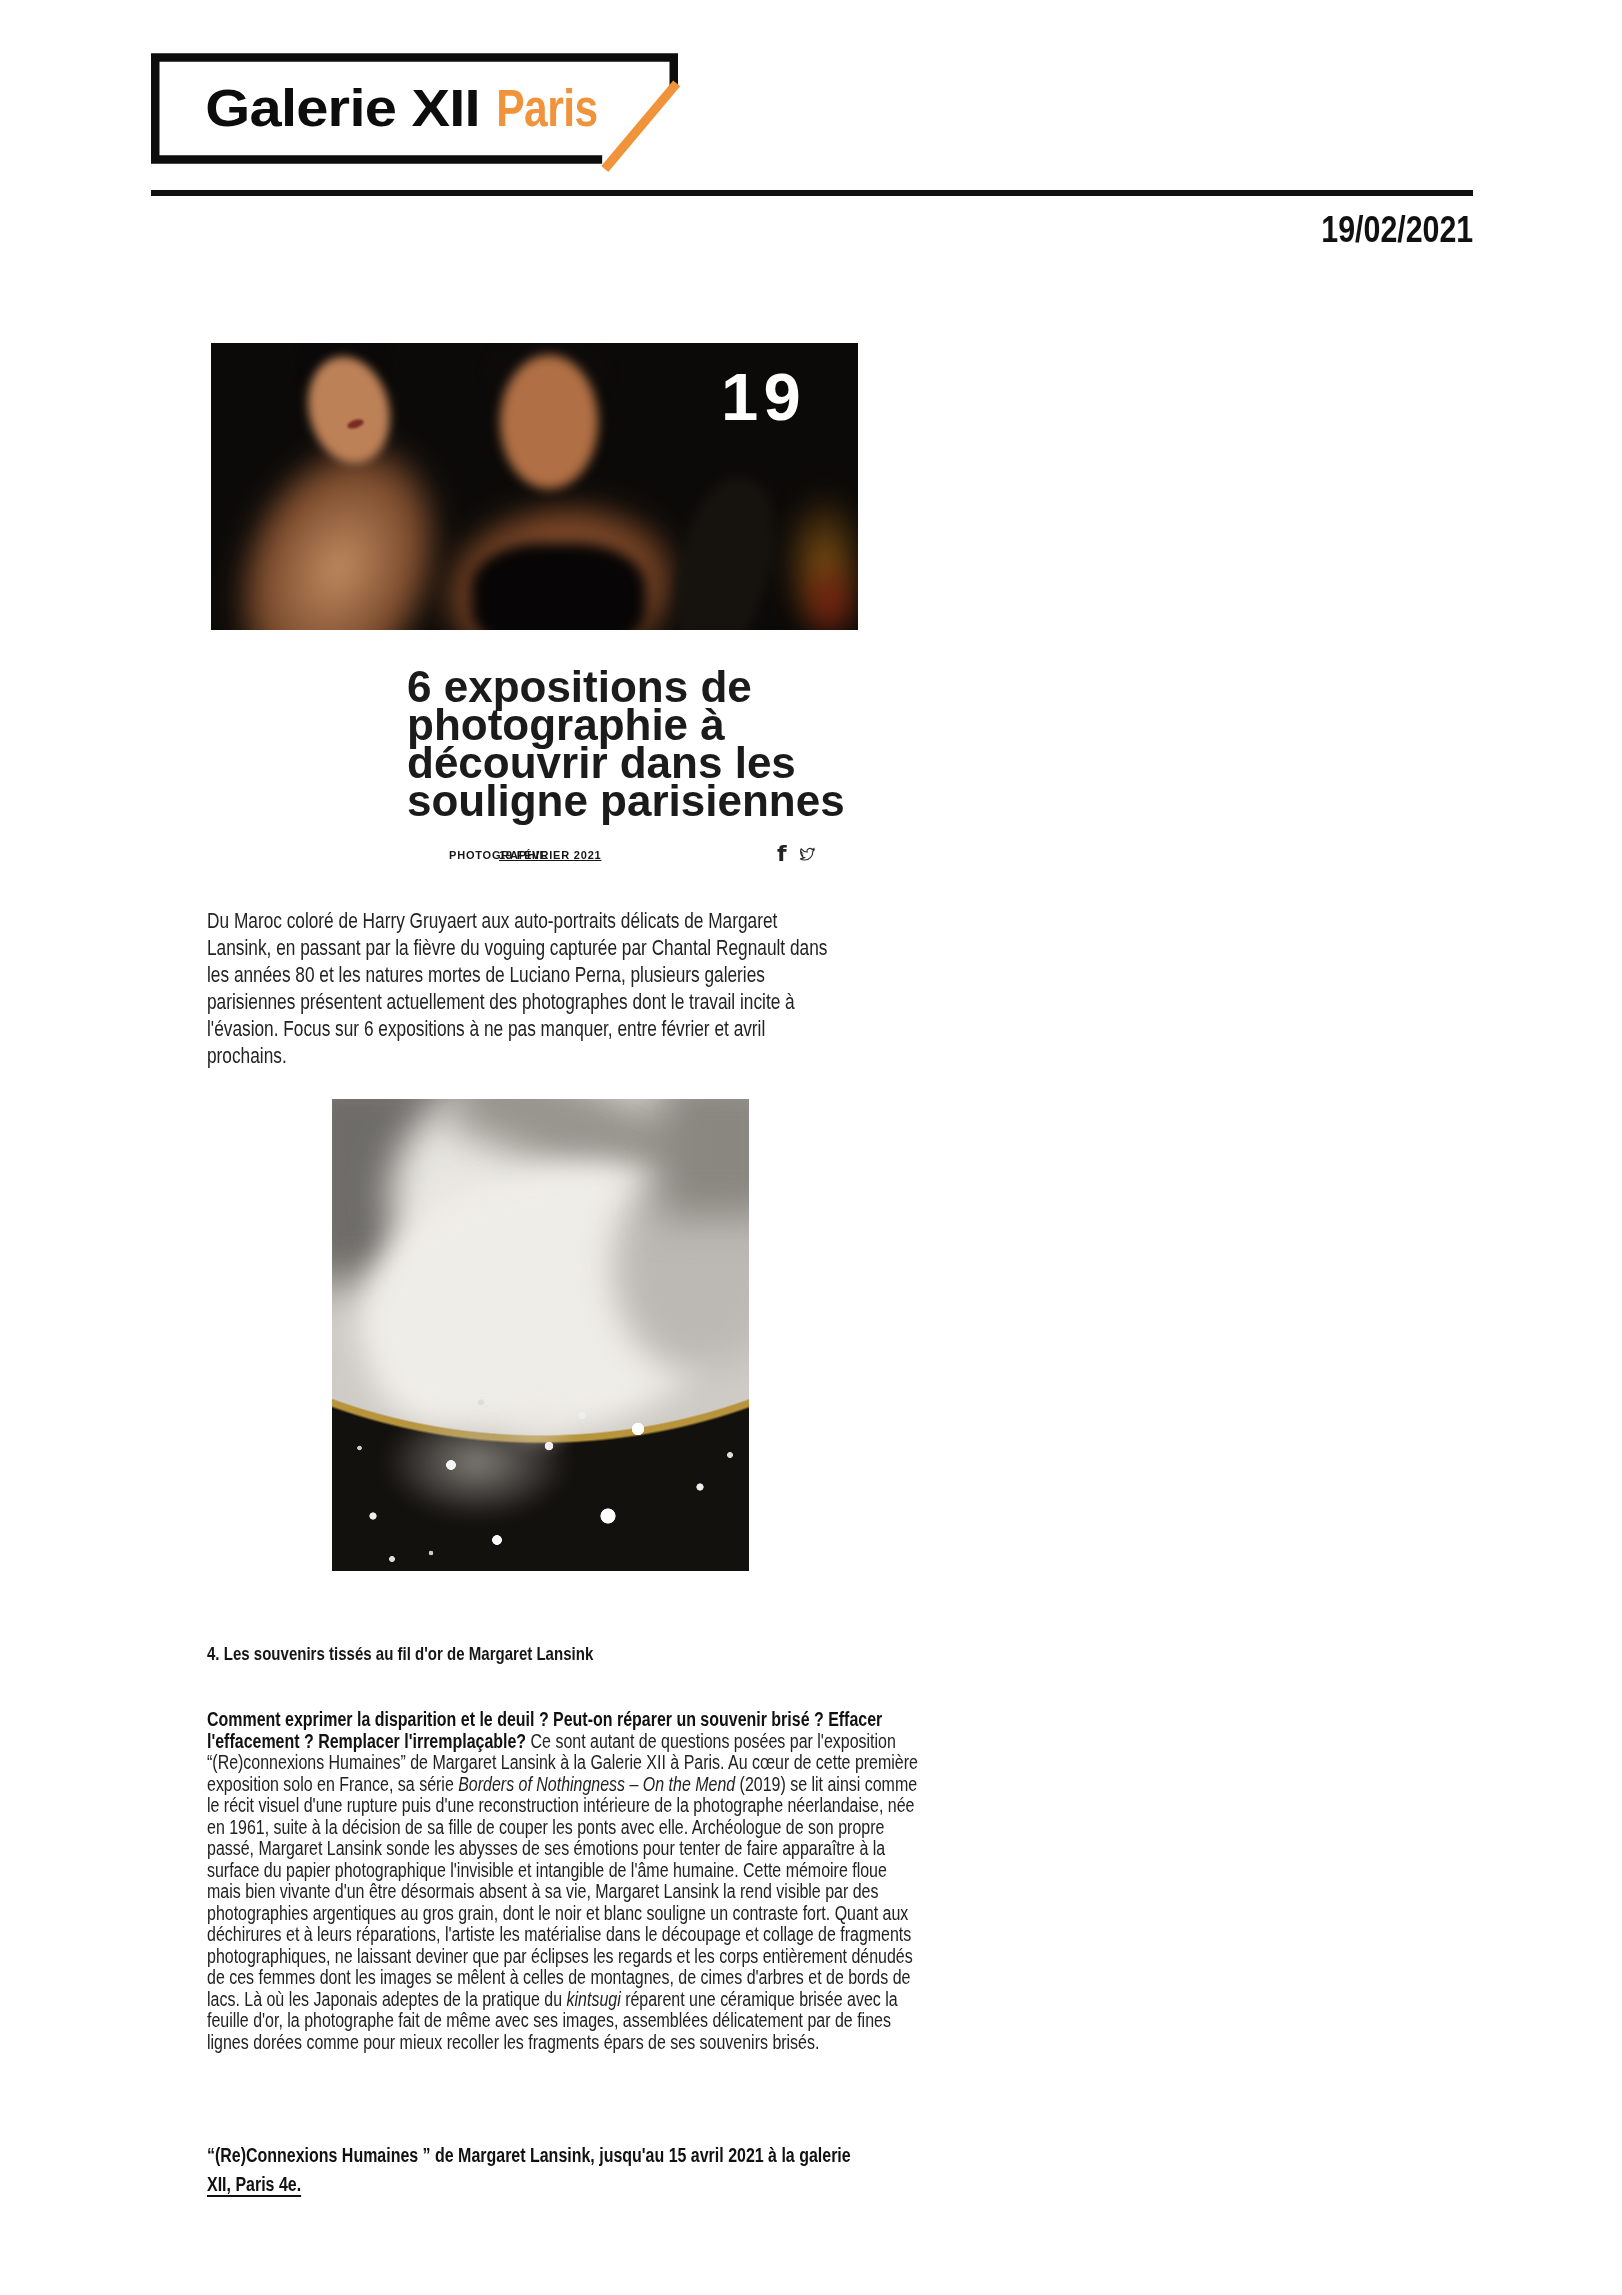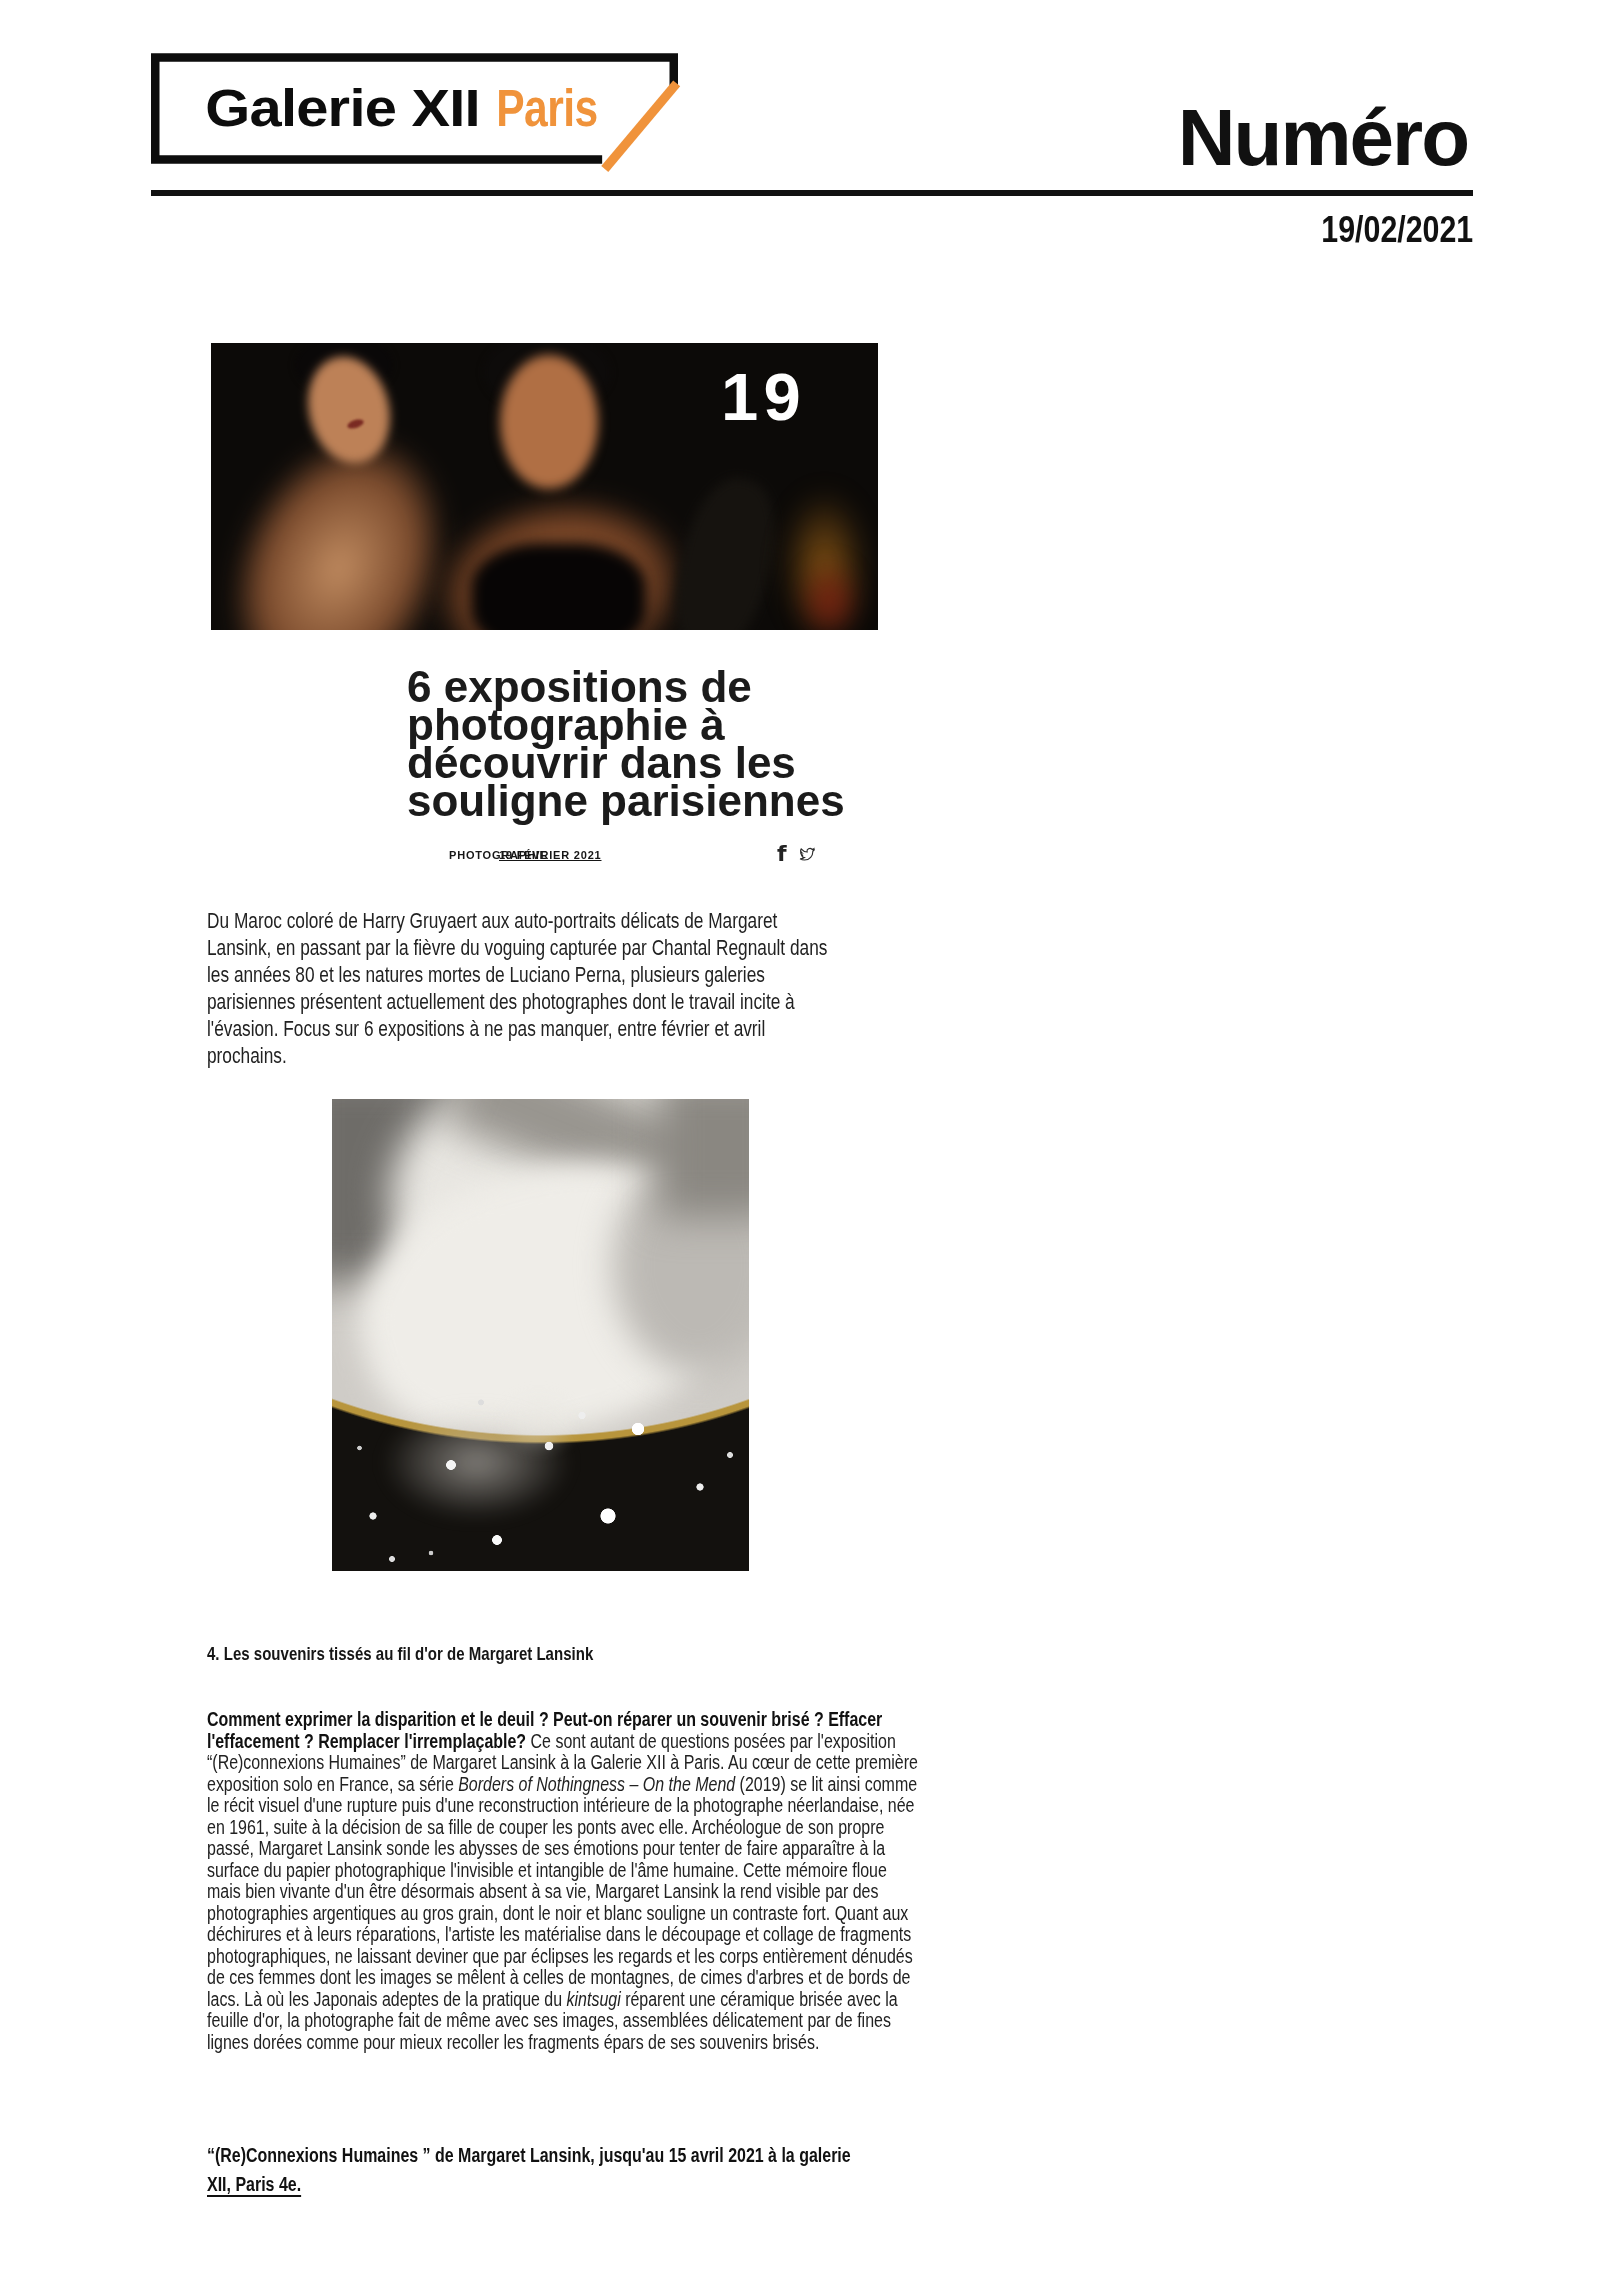--- a/index.html
+++ b/index.html
@@ -15,21 +15,21 @@
     position:absolute; right:155px; top:98px; font-size:80px; font-weight:bold;
     letter-spacing:-2px; color:#111; line-height:1;
   }
   .header-rule { position:absolute; left:151px; top:190px; width:1322px; height:5.9px; background:#111; }
   .issue-date {
     position:absolute; right:150px; top:211px; font-size:37px; font-weight:bold; color:#111;
     transform:scaleX(0.82); transform-origin:100% 0; letter-spacing:0; line-height:1;
   }
 
   
-  .hero { position:absolute; left:211px; top:343px; width:647px; height:287px; background:#0c0a08; overflow:hidden;padding-left:20px; }
+  .hero { position:absolute; left:211px; top:343px; width:647px; height:287px; background:#0c0a08; overflow:hidden; }
   .hero div { position:absolute; }
   .h-left-body { left:26px; top:85px; width:203px; height:281px; transform:rotate(24deg);
     background:radial-gradient(closest-side,#c08b60,#7a4a2c 70%,rgba(0,0,0,0) 100%); filter:blur(10.5px); }
   .h-left-head { left:98px; top:13px; width:80px; height:108px; border-radius:50%; background:#bd8157;
     transform:rotate(-14deg); filter:blur(4.6px); }
   .h-left-hair { left:84px; top:-7.9px; width:98px; height:60px; border-radius:50%; background:#0a0808; filter:blur(3.3px); }
   .h-left-lips { left:136px; top:77px; width:17px; height:7.9px; border-radius:50%; background:#7a2a22;
     transform:rotate(-18deg); filter:blur(1.3px); }
   .h-mid-hair { left:272px; top:-9.2px; width:128px; height:77px; border-radius:50%; background:#0d0b0a; filter:blur(3.3px); }
   .h-mid-head { left:289px; top:11.8px; width:98px; height:134px; border-radius:50%; background:#b06f44; filter:blur(5.2px); }
@@ -114,21 +114,20 @@
     <path d="M 799.5,52 V 6.5 H 6.5 V 162.5 H 690" fill="none" stroke="#0d0d0d" stroke-width="13"></path>
     <line x1="804" y1="46" x2="694" y2="177" stroke="#F0933B" stroke-width="14"></line>
     <text class="logo-text" x="83" y="112" textLength="420" lengthAdjust="spacingAndGlyphs" fill="#0d0d0d">
       <tspan>Galerie XII </tspan>
     </text>
     <text class="logo-text" x="528" y="112" textLength="155" lengthAdjust="spacingAndGlyphs" fill="#F0933B">
       <tspan>Paris</tspan>
     </text>
   </svg>
 
-  <div class="masthead">Numéro</div>
   <div class="header-rule"></div>
   <div class="issue-date">19/02/2021</div>
 
   <div class="hero">
     <div class="h-left-body"></div>
     <div class="h-left-hair"></div>
     <div class="h-left-head"></div>
     <div class="h-left-lips"></div>
     <div class="h-mid-hair"></div>
     <div class="h-mid-head"></div>

